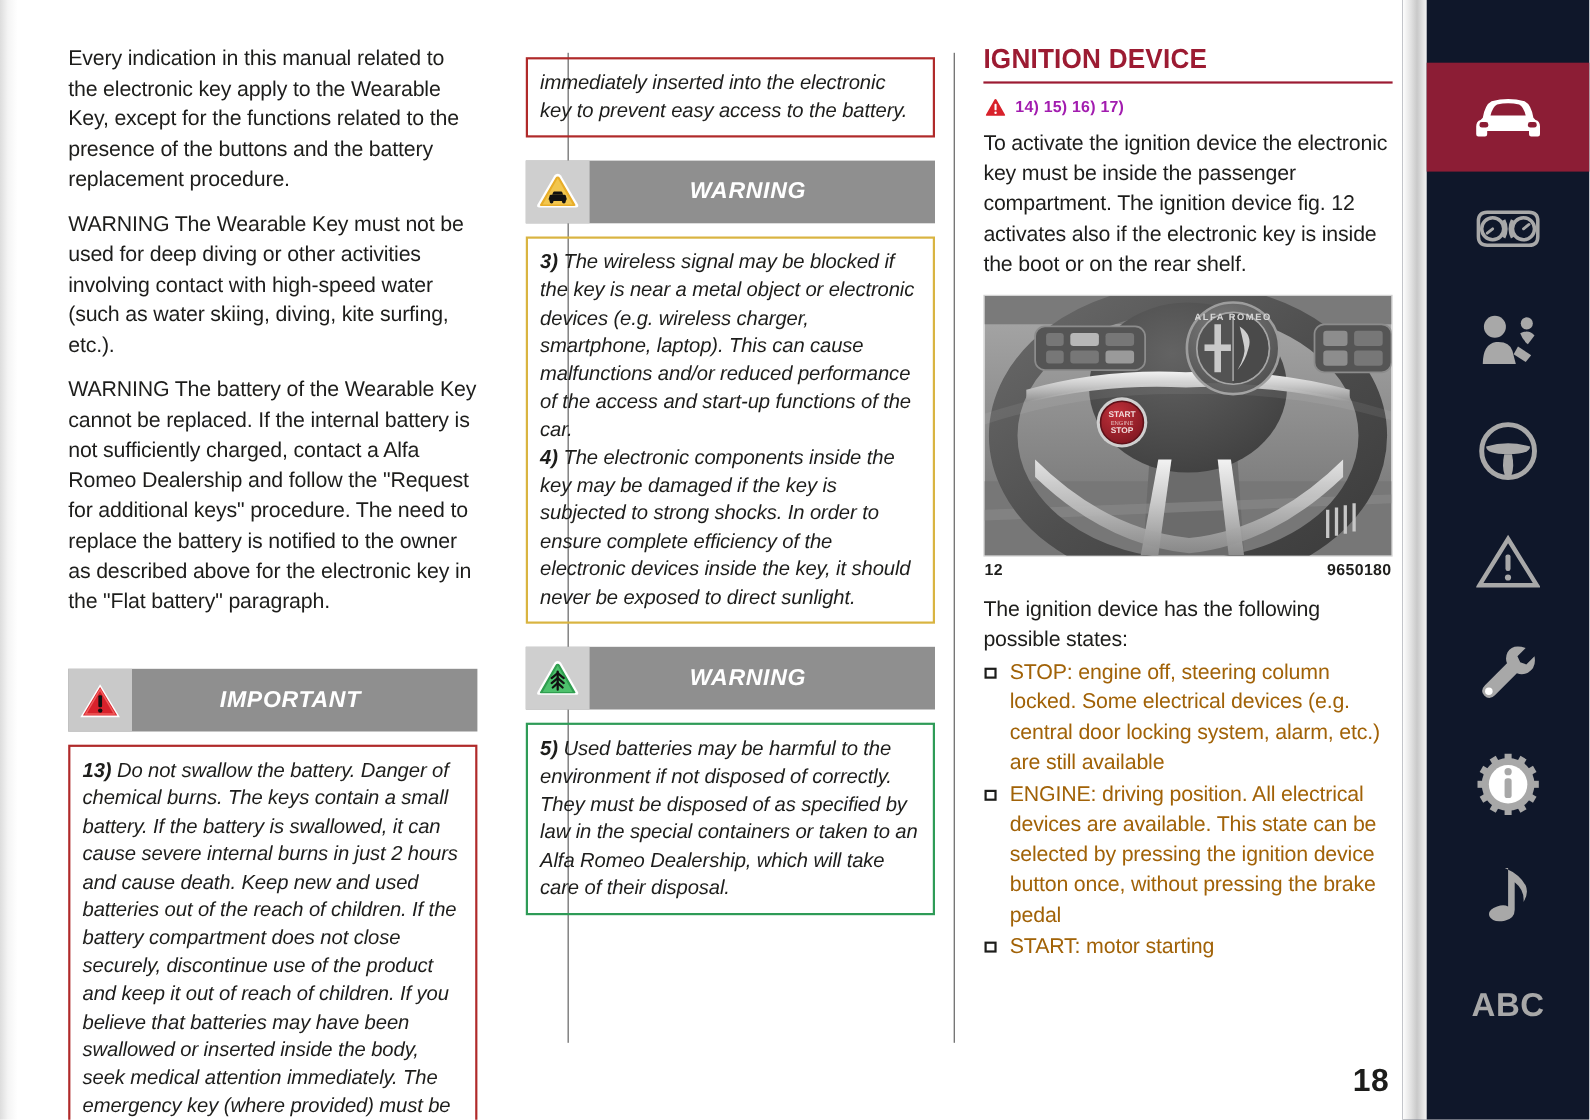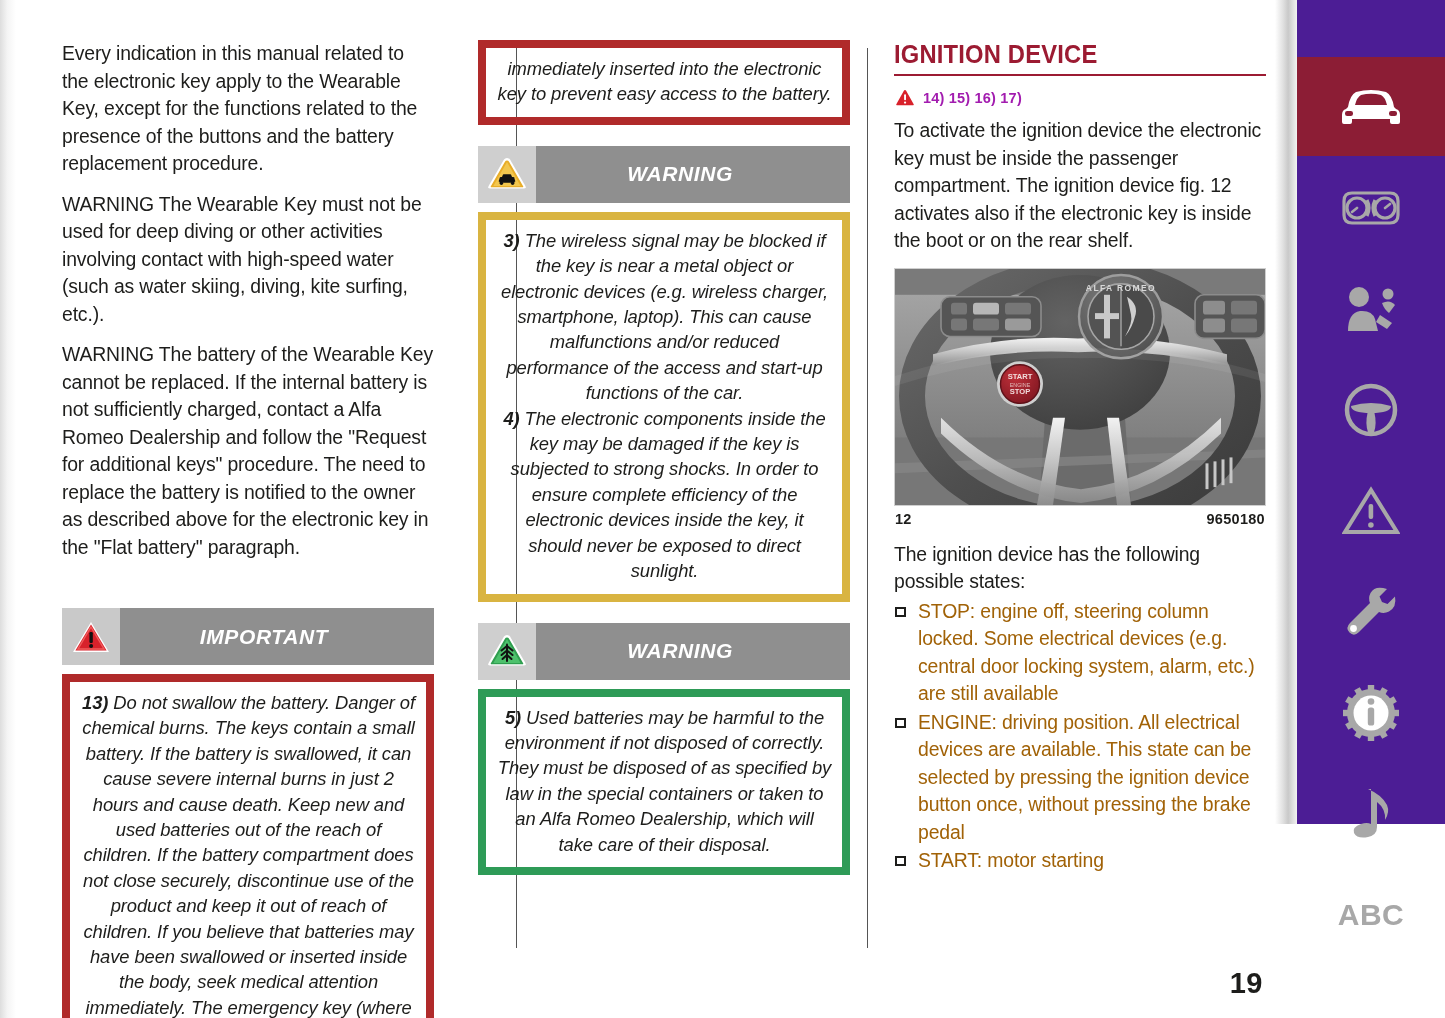--- a/index.html
+++ b/index.html
@@ -136,25 +136,24 @@
     color: #ffffff;
     font-weight: bold;
     font-style: italic;
     font-size: 21px;
     letter-spacing: 0.6px;
     padding-right: 26px;
   }
 
   
   .notebox {
-    border: 8px solid #ef4444;
+    border: 2px solid #ef4444;
     padding: 8px 10px 10px 11px;
-    margin: 0 0 18px 0;
+    margin: 12px 0 18px 0;
     box-sizing: border-box;
-    text-align: center;
   }
   .notebox.red    { border-color: #b02a2a; }
   .notebox.yellow { border-color: #d9b441; }
   .notebox.green  { border-color: #2e9b57; }
   .notebox p {
     margin: 0;
     font-style: italic;
     font-size: 18.4px;
     line-height: 25.4px;
     color: #1d1d1b;
@@ -212,22 +211,22 @@
     height: 10px;
     border: 2px solid #1d1d1b;
     box-sizing: border-box;
   }
 
   
   .sidebar {
     position: absolute;
     right: 0; top: 0;
     width: 170px;
-    height: 824px;
-    background: #4c1d95;
+    height: 1018px;
+    background: #0f172a;
   }
   .sidebar-shadow {
     position: absolute;
     left: 0; top: 0; bottom: 0;
     width: 22px;
     background: linear-gradient(to right, #ffffff 0%, #e2e2e2 35%, #c9c9c9 60%, #f2f2f2 100%);
   }
   .tabs {
     position: absolute;
     left: 22px; top: 0;
@@ -467,21 +466,21 @@
 
       <ul class="states">
         <li><span class="sq"></span><span>STOP: engine off, steering column locked. Some electrical devices (e.g. central door locking system, alarm, etc.) are still available</span></li>
         <li><span class="sq"></span><span>ENGINE: driving position. All electrical devices are available. This state can be selected by pressing the ignition device button once, without pressing the brake pedal</span></li>
         <li><span class="sq"></span><span>START: motor starting</span></li>
       </ul>
 
     </div>
   </div>
 
-  <div class="page-number">19</div>
+  <div class="page-number">18</div>
 
   <div class="sidebar">
     <div class="sidebar-shadow"></div>
     <div class="tabs">
 
       <div class="tab active" style="top:57px">
         <svg width="66" height="44" viewBox="0 0 66 44" aria-hidden="true">
           <path d="M10 22 Q12 10 18 7 Q33 3 48 7 Q54 10 56 22 L58 24 Q62 25 62 30 L62 37 Q62 39 60 39 L54 39 Q52 39 52 37 L52 34 L14 34 L14 37 Q14 39 12 39 L6 39 Q4 39 4 37 L4 30 Q4 25 8 24 Z" fill="#ffffff"></path>
           <path d="M17 20 Q19 12 23 10 Q33 7.5 43 10 Q47 12 49 20 Z" fill="#8c1d35"></path>
           <rect x="7" y="26" width="8" height="5" rx="2.2" fill="#8c1d35"></rect>

